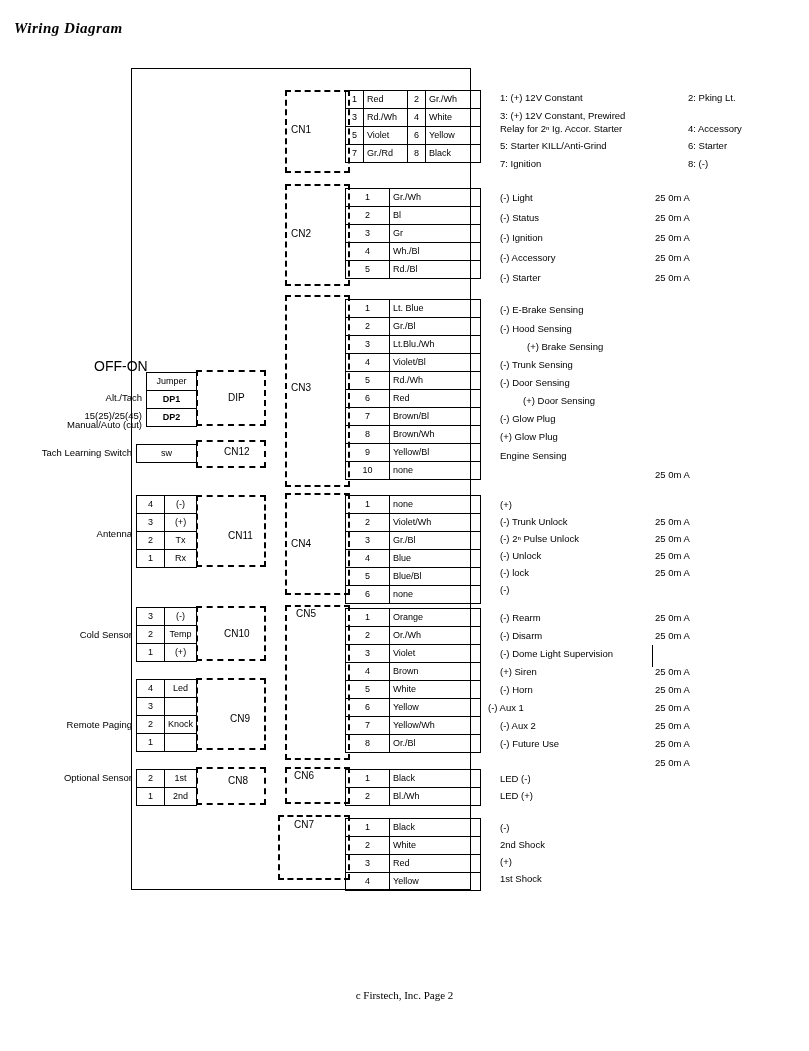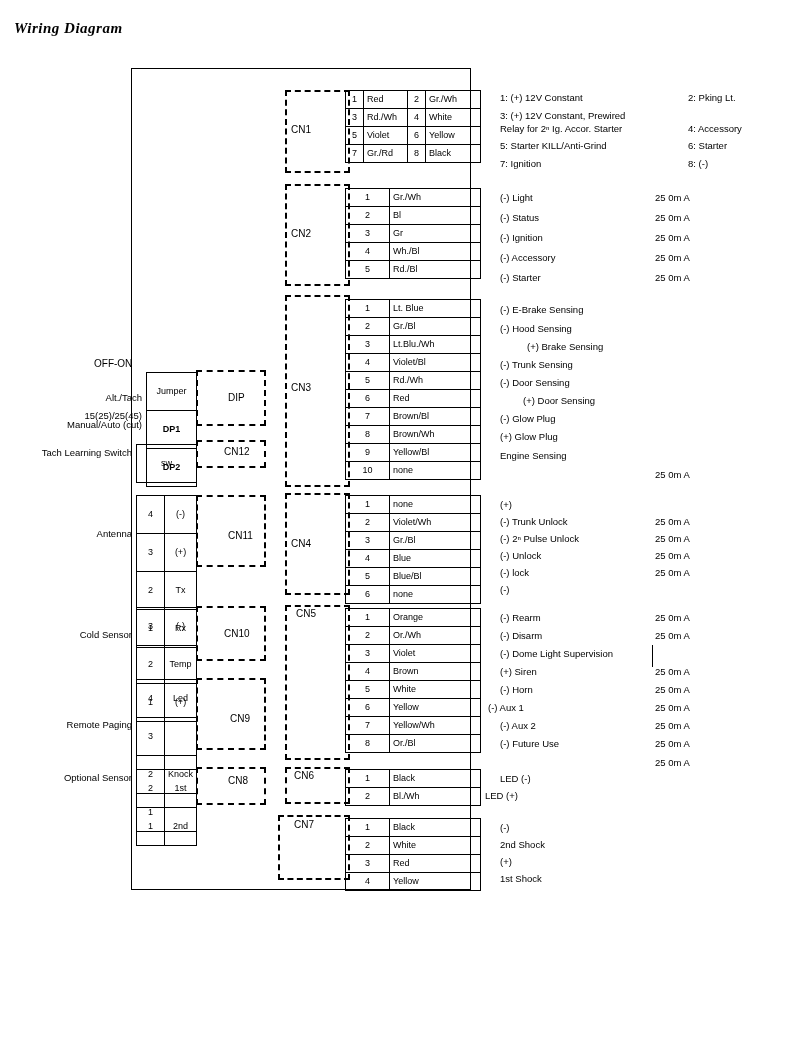--- a/index.html
+++ b/index.html
@@ -88,34 +88,34 @@
   .left-table {
     position: absolute;
     border-collapse: collapse;
     table-layout: fixed;
     font-size: 9px;
   }
   .left-table td {
     border: 1px solid #000;
     height: 17px;
     line-height: 17px;
-    padding: 10px 3px;
+    padding: 0 3px;
     font-size: 9px;
     white-space: nowrap;
     text-align: center;
   }
   .side-label {
     position: absolute;
     font-size: 9.5px;
     white-space: nowrap;
     text-align: right;
   }
   .dip-header {
     position: absolute;
-    font-size: 10px;
+    font-size: 14px;
     white-space: nowrap;
   }
   .bold-cell {
     font-weight: bold;
   }
   #footer {
     position: absolute;
     left: 0;
     top: 989px;
     width: 809px;
@@ -419,21 +419,21 @@
           <td class="wire">Black</td>
         </tr>
       <tr>
           <td class="num">2</td>
           <td class="wire">Bl./Wh</td>
         </tr>
     </tbody>
   </table>
 
   <div class="func-line" style="left:500px; top:773px;">LED (-)</div>
-  <div class="func-line" style="left:485px; top:790px;">LED (+)</div>
+  <div class="func-line" style="left:500px; top:790px;">LED (+)</div>
 
   <div class="dashed-box" style="left:278px; top:815px; width:72px; height:65px;"></div>
   <div class="conn-label" style="left:294px; top:819px;">CN7</div>
 
   <table class="pin-table" style="left:345px; top:818px; width:135px;">
     <colgroup>
         <col style="width:44px">
         <col style="width:91px">
       </colgroup>
     <tbody>
@@ -594,14 +594,15 @@
           <td>1st</td>
         </tr>
       <tr>
           <td>1</td>
           <td>2nd</td>
         </tr>
     </tbody>
   </table>
   <div class="side-label" style="left:14px; top:772px; width:118px;">Optional Sensor</div>
 
+  <div id="footer">c Firstech, Inc.  Page 2</div>
 
 </div>
 
 </body></html>

